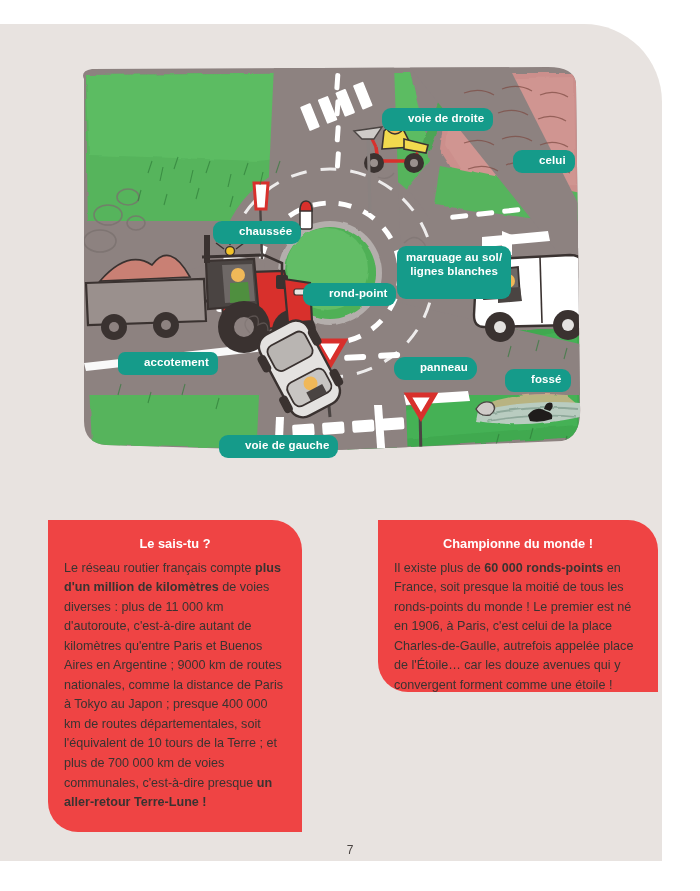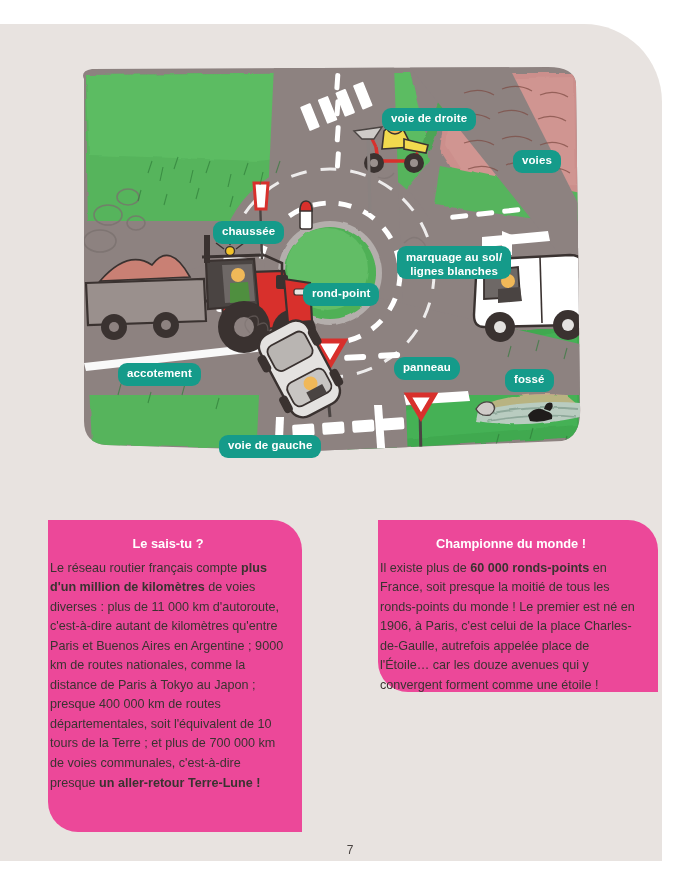--- a/index.html
+++ b/index.html
@@ -39,37 +39,37 @@
 
   
   .tag {
     position: absolute;
     background: #159b8a;
     color: #ffffff;
     font-weight: bold;
     font-size: 11.5px;
     line-height: 1.18;
     letter-spacing: .1px;
-    padding: 4px 9px 5px 9px;
+    padding: 4px 9px 5px 26px;
     border-radius: 9px;
     white-space: pre;
     text-align: center;
     font-family: "Liberation Sans", sans-serif;
   }
-  .tag.two-line { line-height: 1.22; padding: 4px 9px 1px 9px; }
+  .tag.two-line { line-height: 1.22; padding: 4px 9px 21px 9px; }
 
   
   .info-box {
     position: absolute;
-    background: #ec4899;
+    background: #ef4444;
     color: #3a3331;
     border-top-right-radius: 30px;
     border-bottom-left-radius: 30px;
     box-sizing: border-box;
-    padding: 14px 16px 16px 2px;
+    padding: 14px 16px 16px 16px;
     font-size: 12.6px;
     line-height: 1.55;
   }
   .info-title {
     display: block;
     text-align: center;
     font-weight: bold;
     font-size: 12.8px;
     color: #ffffff;
     margin-bottom: 5px;
@@ -365,30 +365,30 @@
         <g stroke="#7a706e" stroke-width="1.3" fill="none" opacity=".5">
           <path d="M172,268 q-10,-10 0,-16 q10,-4 8,8 q10,-6 10,6"></path>
           <path d="M326,178 q10,-10 18,-2 q8,8 -2,14"></path>
           <path d="M300,112 q10,4 16,-4"></path>
         </g>
       </g>
     </svg>
 
     <div class="tag" style="left:304px; top:43px;">voie de droite</div>
 
-    <div class="tag" style="left:435px; top:85px;">voies</div>
+    <div class="tag" style="left:435px; top:85px;">celui</div>
 
     <div class="tag" style="left:135px; top:156px;">chaussée</div>
 
     <div class="tag two-line" style="left:319px; top:181px;">marquage au sol/
 lignes blanches</div>
 
     <div class="tag" style="left:225px; top:218px;">rond-point</div>
 
-    <div class="tag" style="left:40px; top:298px;">accotement</div>
+    <div class="tag" style="left:40px; top:287px;border-radius:7px;">accotement</div>
 
     <div class="tag" style="left:316px; top:292px;border-radius:11px;">panneau</div>
 
     <div class="tag" style="left:427px; top:304px;">fossé</div>
 
     <div class="tag" style="left:141px; top:370px;">voie de gauche</div>
   </div>
 
   <div class="info-box" id="box-left">
     <span class="info-title">Le sais-tu ?</span>

